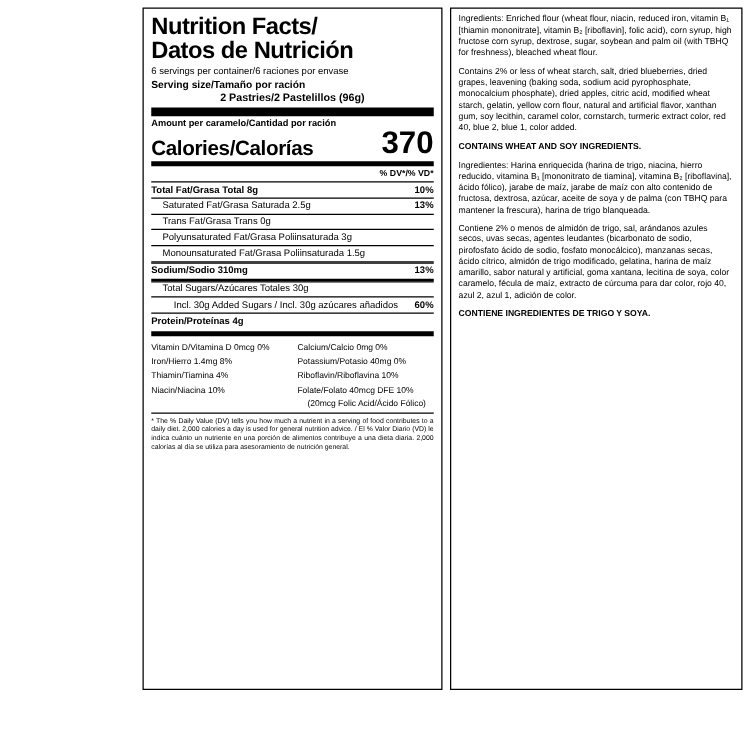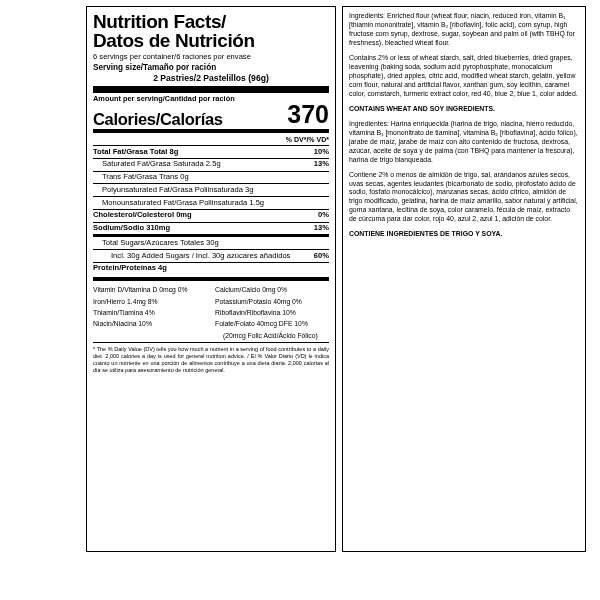--- a/index.html
+++ b/index.html
@@ -33,20 +33,21 @@
     font-size: 23px;
     font-weight: bold;
     letter-spacing: 1.2px;
   }
   .content {
     display: flex;
     padding: 6px 6px 4px 6px;
     box-sizing: border-box;
     height: 556px;
     gap: 6px;
+    margin-left: 28px;
   }
   
   .nf-panel {
     width: 250px;
     margin-left: 80px;
     border: 1.5px solid #000;
     background: #fff;
     box-sizing: border-box;
     padding: 5px 6px 4px 6px;
     font-size: 7.2px;
@@ -184,21 +185,21 @@
       <div class="nf-title">
         <div>Nutrition Facts/</div>
         <div>Datos de Nutrición</div>
       </div>
       <div class="nf-sub">6 servings per container/6 raciones por envase</div>
       <div class="nf-serving">Serving size/Tamaño por ración</div>
       <div class="nf-serving-qty">2 Pastries/2 Pastelillos (96g)</div>
 
       <div class="rule-thick"></div>
 
-      <div class="amount-label">Amount per serving/Cantidad por ración</div>
+      <div class="amount-label">Amount per caramelo/Cantidad por ración</div>
       <div class="cal-row">
         <div class="cal-label">Calories/Calorías</div>
         <div class="cal-value">370</div>
       </div>
 
       <div class="rule-med"></div>
       <div class="dv-head">% DV*/% VD*</div>
       <div class="rule-thin"></div>
 
       <div class="nrow bold">
@@ -219,24 +220,20 @@
       <div class="nrow">
         <div class="nm ind1">Polyunsaturated Fat/Grasa Poliinsaturada 3g</div>
         <div class="dv"></div>
       </div>
       <div class="rule-hair"></div>
       <div class="nrow">
         <div class="nm ind1">Monounsaturated Fat/Grasa Poliinsaturada 1.5g</div>
         <div class="dv"></div>
       </div>
       <div class="rule-thin"></div>
-      <div class="nrow bold">
-        <div class="nm">Cholesterol/Colesterol 0mg</div>
-        <div class="dv">0%</div>
-      </div>
       <div class="rule-hair"></div>
       <div class="nrow bold">
         <div class="nm">Sodium/Sodio 310mg</div>
         <div class="dv">13%</div>
       </div>
       <div class="rule-hair"></div>
       <div class="rule-hair"></div>
       <div class="rule-hair"></div>
       <div class="nrow">
         <div class="nm ind1">Total Sugars/Azúcares Totales 30g</div>

